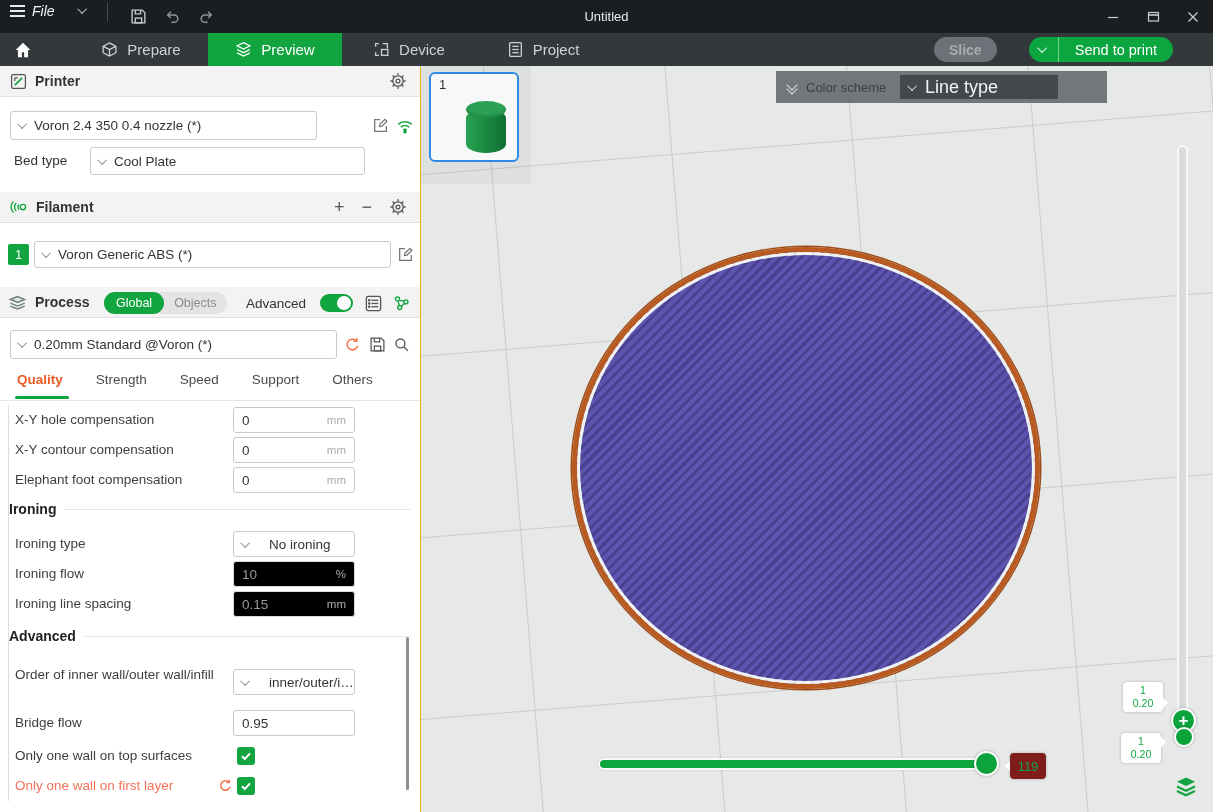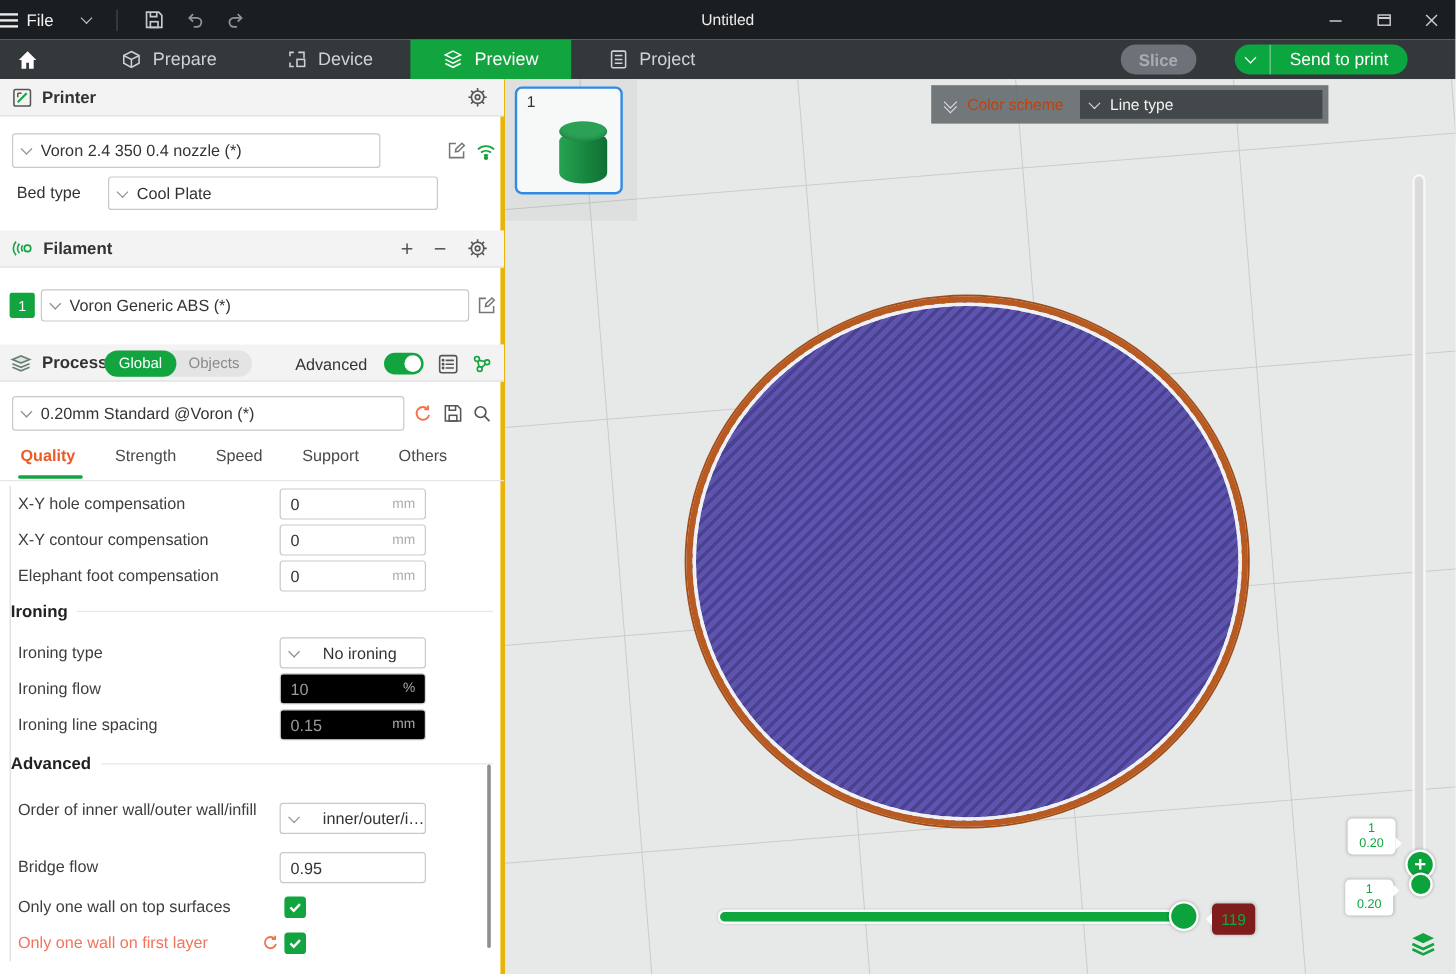--- a/index.html
+++ b/index.html
@@ -1,21 +1,21 @@
 <!DOCTYPE html>
 <html><head>
 <meta charset="utf-8">
 <style>
   * { margin:0; padding:0; box-sizing:border-box; }
   html,body { width:1213px; height:812px; }
   body { position:relative; font-family:"Liberation Sans", sans-serif; background:#fff; overflow:hidden; }
 
   
   .titlebar { position:absolute; left:0; top:0; width:1213px; height:33px; background:#1B1E20; display:flex; align-items:center; }
-  .tb-left { display:flex; align-items:center; gap:0; padding-left:0; }
+  .tb-left { display:flex; align-items:flex-start; gap:0; padding-left:10px;font-style:italic; }
   .menu-btn { display:flex; align-items:center; gap:7px; cursor:default; }
   .hamburger { display:inline-flex; flex-direction:column; gap:3px; }
   .hamburger i { display:block; width:15px; height:2px; background:#E8EAEB; }
   .file-label { color:#F0F2F3; font-size:14px; }
   .chev { display:inline-block; width:7px; height:7px; border-left:1.6px solid #C3C7C9; border-bottom:1.6px solid #C3C7C9; transform:rotate(-45deg) translateY(-2px); }
   .chev.dark { border-color:#8A8F93; }
   .chev.white { border-color:#FDFDFD; }
   .menu-btn .chev { margin-left:18px; }
   .tb-sep { width:1px; height:18px; background:#464B4E; margin:0 14px 0 20px; }
   .tb-icon { background:none; border:none; color:#C6CACC; width:34px; height:28px; display:inline-flex; align-items:center; justify-content:center; }
@@ -29,21 +29,21 @@
   .home-btn { width:46px; height:33px; display:flex; align-items:center; justify-content:center; background:none; border:none; color:#fff; }
   .navtab { height:33px; width:134px; display:flex; align-items:center; justify-content:center; gap:9px; color:#CFD3D5; font-size:15px; background:none; border:none; }
   .navtab.active { background:#12A43F; color:#fff; }
   .nav-right { position:absolute; right:40px; top:0; height:33px; display:flex; align-items:center; gap:32px; }
   .slice-btn { width:63px; height:25px; border:none; border-radius:13px; background:#6C7277; color:#A7ACB0; font-size:14px; font-weight:bold; }
   .send-btn { height:25px; border:none; border-radius:13px; background:#0CA640; color:#fff; display:flex; align-items:stretch; padding:0; overflow:hidden; }
   .send-chev { width:30px; display:flex; align-items:center; justify-content:center; border-right:1px solid rgba(255,255,255,0.45); }
   .send-label { padding:0 16px; display:flex; align-items:center; font-size:14.5px; }
 
   
-  .sidebar { position:absolute; left:0; top:66px; width:421px; height:746px; background:#fff; border-right:4px solid #eab308; }
+  .sidebar { position:absolute; left:0; top:66px; width:421px; height:746px; background:#fff; border-right:1px solid #eab308; }
   .sect-hd { position:absolute; left:0; width:420px; height:31px; background:#F3F3F3; border-bottom:1px solid #E0E0E0; display:flex; align-items:center; }
   .sect-title { font-size:14px; font-weight:bold; color:#333; margin-left:8px; }
   .hd-ico { margin-left:10px; display:inline-flex; }
   .hd-right { position:absolute; right:13px; display:flex; align-items:center; gap:15px; }
   .mini-btn { background:none; border:none; display:inline-flex; align-items:center; justify-content:center; color:#555; font-size:18px; line-height:1; padding:0; }
   .combo { position:absolute; background:#fff; border:1px solid #C9C9C9; border-radius:3px; display:flex; align-items:center; font-size:13.5px; color:#333; }
   .combo .chev { margin:0 7px 0 9px; }
   .combo-val { white-space:nowrap; overflow:hidden; text-overflow:ellipsis; }
   .icon-btn { background:none; border:none; padding:0; display:inline-flex; color:#777; }
   .badge1 { position:absolute; background:#12A43F; color:#fff; font-size:12px; display:flex; align-items:center; justify-content:center; border-radius:2px; }
@@ -80,22 +80,22 @@
   .viewport { position:absolute; left:421px; top:66px; width:792px; height:746px; background:#E7E8E8; overflow:hidden; }
   .grid { position:absolute; left:-150px; top:-150px; width:1150px; height:1050px;
           background-image:linear-gradient(#CACBCB 1px, transparent 1px), linear-gradient(90deg,#CACBCB 1px, transparent 1px);
           background-size:181px 181px; background-position:62px 44px; transform:rotate(-4.6deg); }
   .thumb-strip { position:absolute; left:0; top:0; width:110px; height:118px; background:rgba(60,60,60,0.05); }
   .plate-card { position:absolute; left:8px; top:6px; width:90px; height:90px; background:#F7F8F8; border:2px solid #2E8BE6; border-radius:6px; }
   .plate-num { position:absolute; left:8px; top:3px; font-size:13px; color:#333; }
   .cyl-top { position:absolute; left:35px; top:27px; width:40px; height:17px; border-radius:50%; background:#2AA154; box-shadow:inset 0 -2px 3px rgba(0,0,0,0.18); z-index:2; }
   .cyl-body { position:absolute; left:35px; top:35px; width:40px; height:44px; background:linear-gradient(90deg,#27A352,#17873F 55%,#106F34); border-radius:20px/9px; }
   .overlay-bar { position:absolute; left:355px; top:5px; width:331px; height:32px; background:rgba(97,102,106,0.87); display:flex; align-items:center; }
-  .ov-label { color:#c2410c; font-size:13px; margin-left:10px; }
-  .ov-select { position:absolute; left:124px; top:4px; width:202px; height:24px; background:#43484B; display:flex; align-items:center; color:#F2F3F3; font-size:13px;text-align:right; }
+  .ov-label { color:#404040; font-size:13px; margin-left:10px; }
+  .ov-select { position:absolute; left:124px; top:4px; width:158px; height:24px; background:#43484B; display:flex; align-items:center; color:#F2F3F3; font-size:18px;text-align:right; }
   .ov-select .chev { border-color:#D8DADB; margin:0 8px 0 10px; }
   .dblchev { display:inline-flex; flex-direction:column; gap:1px; margin-left:12px; }
   .dblchev i { width:8px; height:8px; border-left:1.6px solid #D9DBDC; border-bottom:1.6px solid #D9DBDC; transform:rotate(-45deg); display:block; }
   .dblchev i+i { margin-top:-5px; }
 
   .object { position:absolute; left:151px; top:181px; width:468px; height:442px; border-radius:50%;
             border:5px solid #B95A21;
             background:repeating-linear-gradient(135deg,#4A4291 0px,#4A4291 3px,#5C54AE 3px,#5C54AE 7px);
             box-shadow:inset 0 0 0 3px #EFF0F1, 0 0 0 1.5px #9D4D19; }
   .object::after { content:""; position:absolute; inset:0; border-radius:50%; border:3px dashed rgba(240,241,243,0.9); }
@@ -178,34 +178,34 @@
         <path d="M8 1.5 1.5 8h2v6.5h3.5V10h2v4.5h3.5V8h2z"></path>
       </svg>
   </button>
   <button class="navtab" style="margin-left:28px">
     <svg width="17" height="17" viewBox="0 0 16 16" fill="none" stroke="currentColor" stroke-width="1.2">
         <path d="M8 1.8 14 5v6L8 14.2 2 11V5z"></path>
         <path d="M2 5l6 3 6-3M8 8v6"></path>
       </svg>
     <span>Prepare</span>
   </button>
-  <button class="navtab">
-    <svg width="17" height="17" viewBox="0 0 16 16" fill="none" stroke="currentColor" stroke-width="1.2">
-        <path d="M5.5 2.5h-3v3M5.5 13.5h-3v-3M9 2.5h4.5V7"></path>
-        <rect x="8" y="8" width="6" height="5.5"></rect>
-      </svg>
-    <span>Device</span>
-  </button>
   <button class="navtab active">
     <svg width="17" height="17" viewBox="0 0 16 16" fill="none" stroke="currentColor" stroke-width="1.2">
         <path d="M8 1.5 14 4.5 8 7.5 2 4.5z"></path>
         <path d="M2 8l6 3 6-3"></path>
         <path d="M2 11.2l6 3 6-3"></path>
       </svg>
     <span>Preview</span>
+  </button>
+  <button class="navtab">
+    <svg width="17" height="17" viewBox="0 0 16 16" fill="none" stroke="currentColor" stroke-width="1.2">
+        <path d="M5.5 2.5h-3v3M5.5 13.5h-3v-3M9 2.5h4.5V7"></path>
+        <rect x="8" y="8" width="6" height="5.5"></rect>
+      </svg>
+    <span>Device</span>
   </button>
   <button class="navtab">
     <svg width="17" height="17" viewBox="0 0 16 16" fill="none" stroke="currentColor" stroke-width="1.2">
         <rect x="2.5" y="1.5" width="11" height="13" rx="1"></rect>
         <line x1="5" y1="5" x2="11" y2="5"></line>
         <line x1="5" y1="8" x2="11" y2="8"></line>
         <line x1="5" y1="11" x2="11" y2="11"></line>
       </svg>
     <span>Project</span>
   </button>
@@ -302,21 +302,21 @@
   <div class="sect-hd" style="top:221px">
     <span class="hd-ico" style="margin-left:8px">
       <svg width="19" height="19" viewBox="0 0 16 16" fill="none" stroke="#6B7F74" stroke-width="1.2">
           <path d="M2 5.5 8 3l6 2.5L8 8z" fill="#DDE6E0"></path>
           <path d="M2 8.5 8 11l6-2.5"></path>
           <path d="M2 11 8 13.5 14 11"></path>
         </svg>
     </span>
     <span class="sect-title">Process</span>
   </div>
-  <div class="pillwrap" style="left:87px; top:226px;">
+  <div class="pillwrap" style="left:104px; top:226px;">
     <span class="pill-on">Global</span>
     <span class="pill-off">Objects</span>
   </div>
   <span class="adv-label" style="left:246px; top:230px;">Advanced</span>
   <span class="toggle" style="left:320px; top:228px;"></span>
   <button class="icon-btn" style="position:absolute; left:364px; top:228px;">
     <svg width="19" height="19" viewBox="0 0 16 16" fill="none" stroke="#555" stroke-width="1.1">
         <rect x="2" y="2" width="12" height="12" rx="1.5"></rect>
         <line x1="6.2" y1="5.3" x2="12" y2="5.3"></line>
         <line x1="6.2" y1="8" x2="12" y2="8"></line>

